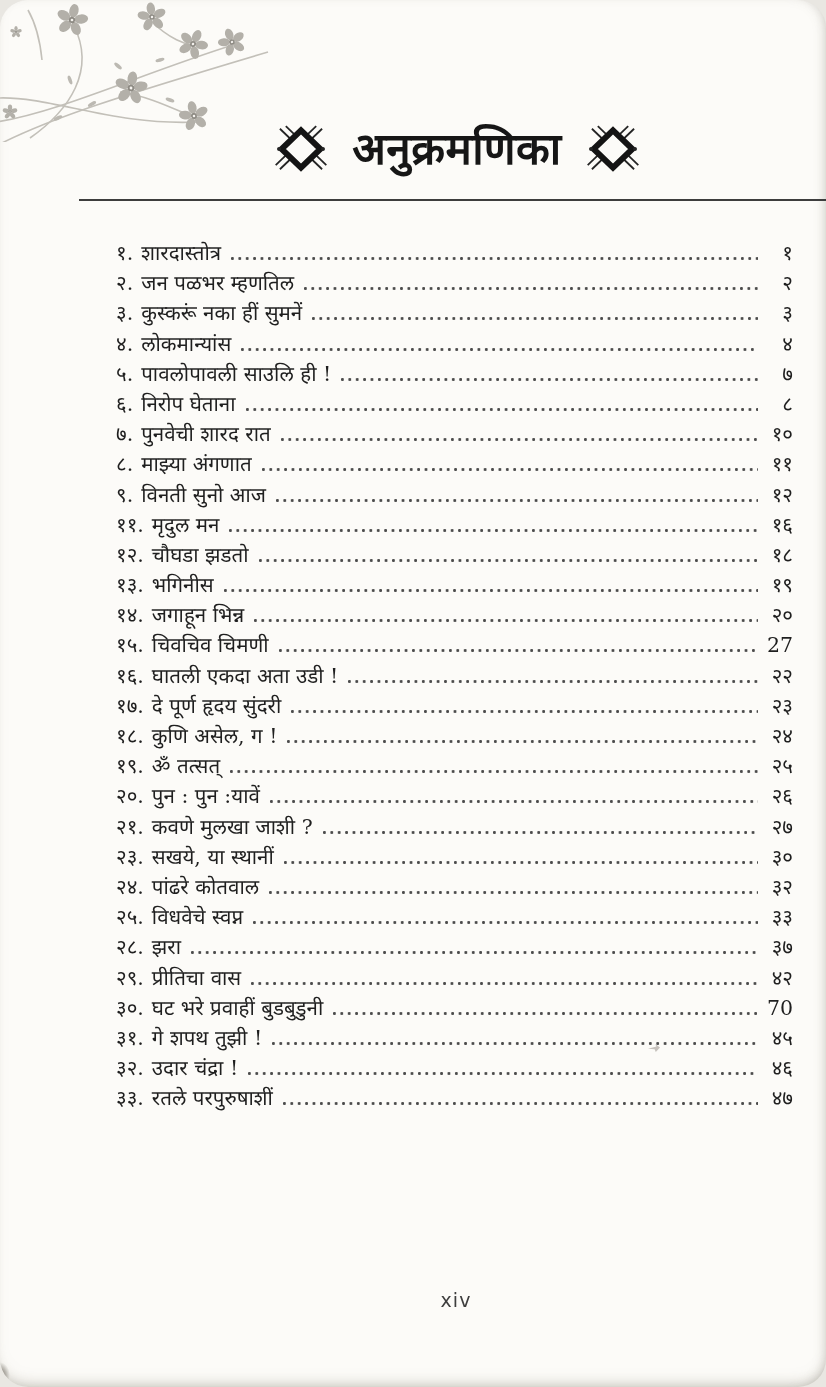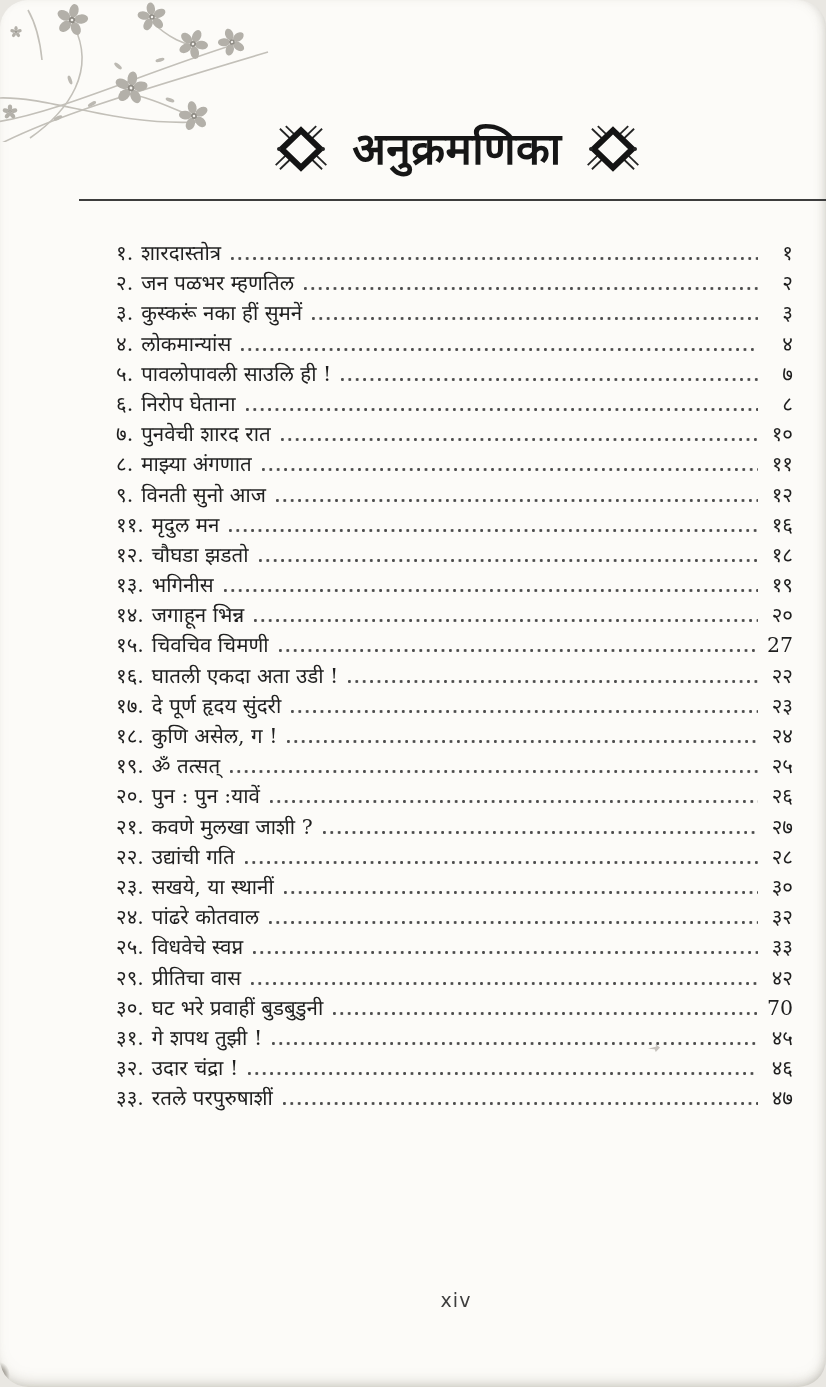--- a/index.html
+++ b/index.html
@@ -246,44 +246,44 @@
     <span class="leader"></span>
     <span class="pg">२६</span>
   </div>
       <div class="toc-row">
     <span class="num">२१.</span>
     <span class="entry-title">कवणे मुलखा जाशी ?</span>
     <span class="leader"></span>
     <span class="pg">२७</span>
   </div>
       <div class="toc-row">
-    <span class="num">२२.</span>
-    <span class="entry-title">उद्यांची गति</span>
-    <span class="leader"></span>
-    <span class="pg">२८</span>
-  </div>
-      <div class="toc-row">
     <span class="num">२३.</span>
     <span class="entry-title">सखये, या स्थानीं</span>
     <span class="leader"></span>
     <span class="pg">३०</span>
   </div>
       <div class="toc-row">
     <span class="num">२४.</span>
     <span class="entry-title">पांढरे कोतवाल</span>
     <span class="leader"></span>
     <span class="pg">३२</span>
   </div>
       <div class="toc-row">
     <span class="num">२५.</span>
     <span class="entry-title">विधवेचे स्वप्न</span>
     <span class="leader"></span>
     <span class="pg">३३</span>
   </div>
       <div class="toc-row">
+    <span class="num">२८.</span>
+    <span class="entry-title">झरा</span>
+    <span class="leader"></span>
+    <span class="pg">३७</span>
+  </div>
+      <div class="toc-row">
     <span class="num">२९.</span>
     <span class="entry-title">प्रीतिचा वास</span>
     <span class="leader"></span>
     <span class="pg">४२</span>
   </div>
       <div class="toc-row">
     <span class="num">३०.</span>
     <span class="entry-title">घट भरे प्रवाहीं बुडबुडुनी</span>
     <span class="leader"></span>
     <span class="pg">70</span>

